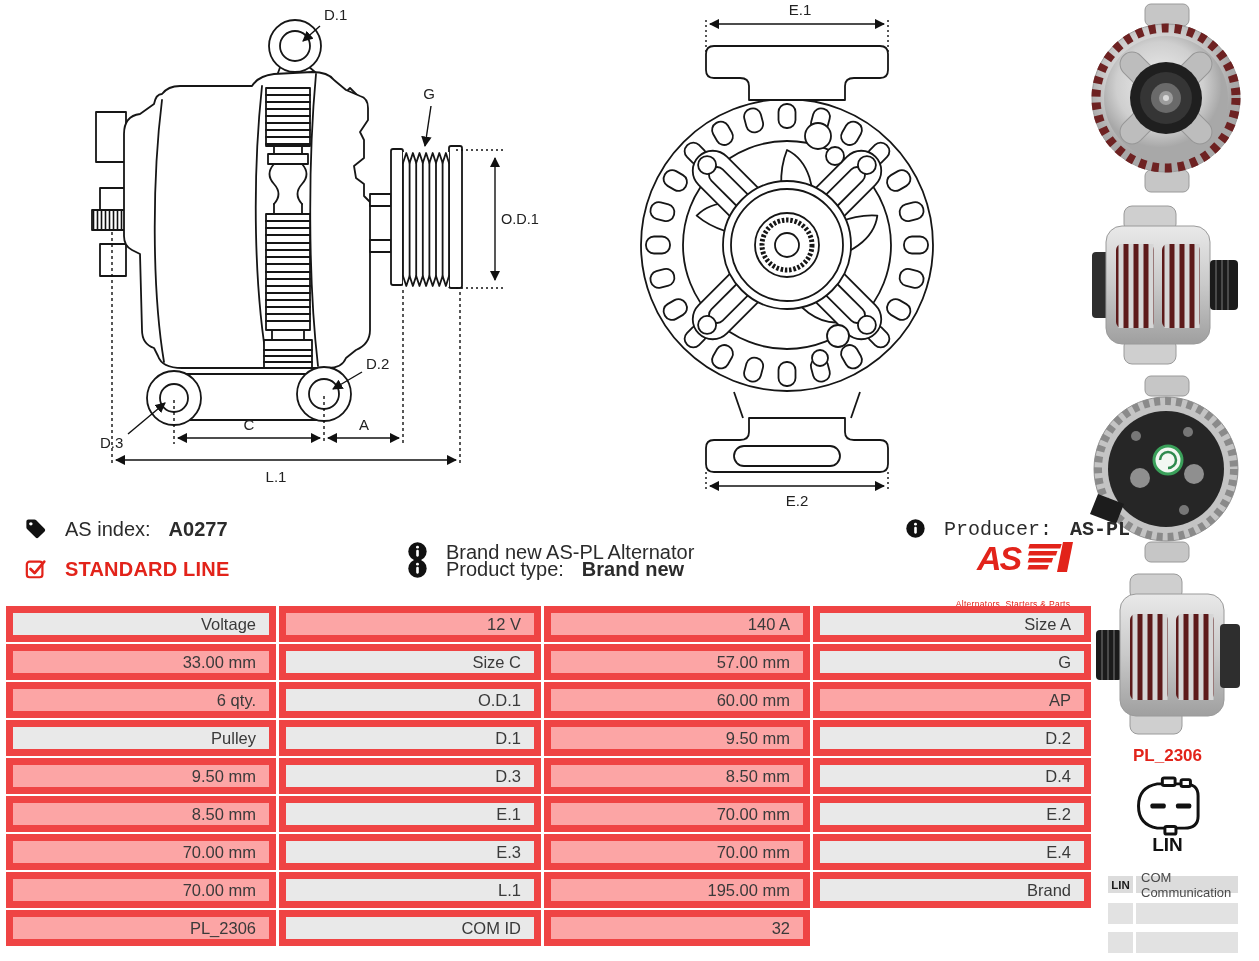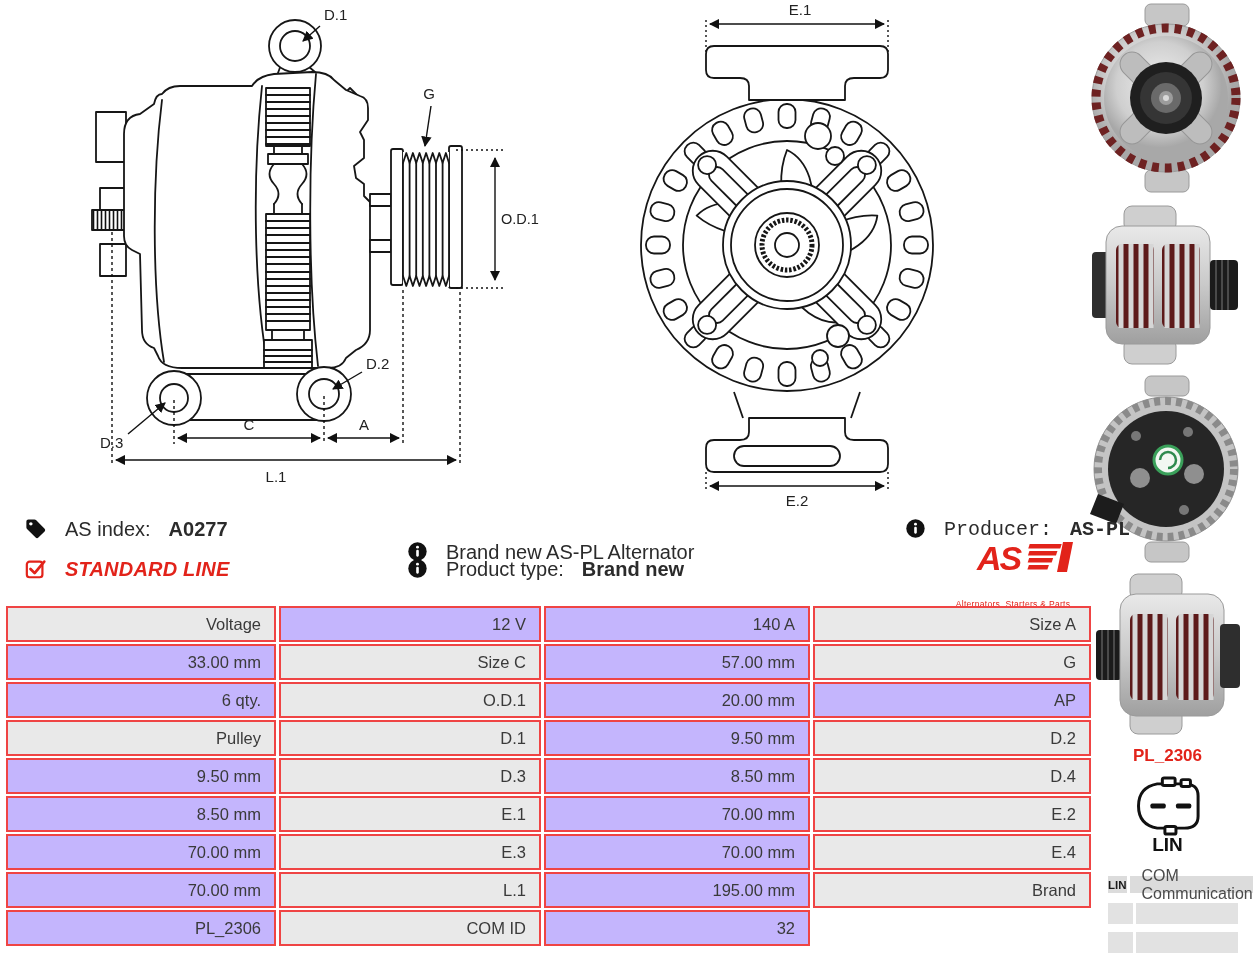--- a/index.html
+++ b/index.html
@@ -3,41 +3,41 @@
 <meta charset="utf-8">
 <style>
   html,body{margin:0;padding:0;background:#fff;}
   body{width:1259px;height:961px;position:relative;font-family:"Liberation Sans",sans-serif;overflow:hidden;}
   .abs{position:absolute;}
   svg text{font-family:"Liberation Sans",sans-serif;}
 
   
   .info-line{position:absolute;display:flex;gap:18px;font-size:20px;color:#2b2b2b;white-space:nowrap;}
   .info-line .bold{font-weight:bold;}
-  .std-line{font-weight:bold;color:#e2231a;letter-spacing:.2px;font-style:italic;}
+  .std-line{font-weight:bold;color:#e2231a;letter-spacing:.2px;}
 
   
   .spec-table{position:absolute;left:6px;top:606px;width:1082px;display:grid;
     grid-template-columns:270px 262px 266px 278px;grid-auto-rows:36px;gap:2px 3px;}
-  .spec-table .cell{border:2px solid #ef4444;display:flex;align-items:center;justify-content:flex-end;
+  .spec-table .cell{border:7px solid #ef4444;display:flex;align-items:center;justify-content:flex-end;
     padding-right:13px;font-size:16.5px;color:#3a3a3a;box-sizing:border-box;}
   .spec-table .lbl{background:#e9e9e9;}
-  .spec-table .val{background:#c4b5fd;}
+  .spec-table .val{background:#fca5a5;}
 
   
   .plug-code{position:absolute;left:1090px;top:746px;width:155px;text-align:center;
     font-size:17px;font-weight:bold;color:#e2231a;}
   .lin-label{position:absolute;left:1090px;top:834px;width:155px;text-align:center;
     font-size:19px;font-weight:bold;color:#111;}
   .com-table{position:absolute;left:1108px;top:876px;width:130px;}
   .com-row{display:flex;gap:3px;margin-bottom:10px;}
   .com-row .k{width:25px;height:17px;background:#dcdcdc;display:flex;align-items:center;justify-content:center;
     font-size:11.5px;font-weight:bold;color:#1a1a1a;}
   .com-row .v{flex:1;height:17px;background:#dcdcdc;display:flex;align-items:center;
-    font-size:16px;color:#4a4a4a;padding-left:12px;}
+    font-size:13px;color:#4a4a4a;padding-left:5px;}
   .com-row.empty{margin-bottom:8px;}
   .com-row.empty .k,.com-row.empty .v{height:21px;background:#e2e2e2;}
 
   .logo-tagline{position:absolute;left:946px;top:599px;width:134px;text-align:center;
     font-size:8.5px;color:#e2231a;letter-spacing:.3px;}
 </style>
 </head>
 <body>
 
 <svg class="abs" style="left:12px;top:0;" width="545" height="500" viewBox="0 0 545 500">
@@ -417,21 +417,21 @@
   <div class="cell val">140 A</div>
 
   <div class="cell lbl">Size A</div>
   <div class="cell val">33.00 mm</div>
   <div class="cell lbl">Size C</div>
   <div class="cell val">57.00 mm</div>
 
   <div class="cell lbl">G</div>
   <div class="cell val">6 qty.</div>
   <div class="cell lbl">O.D.1</div>
-  <div class="cell val">20.00 mm</div>
+  <div class="cell val">60.00 mm</div>
 
   <div class="cell val">AP</div>
   <div class="cell lbl">Pulley</div>
   <div class="cell lbl">D.1</div>
   <div class="cell val">9.50 mm</div>
 
   <div class="cell lbl">D.2</div>
   <div class="cell val">9.50 mm</div>
   <div class="cell lbl">D.3</div>
   <div class="cell val">8.50 mm</div>

